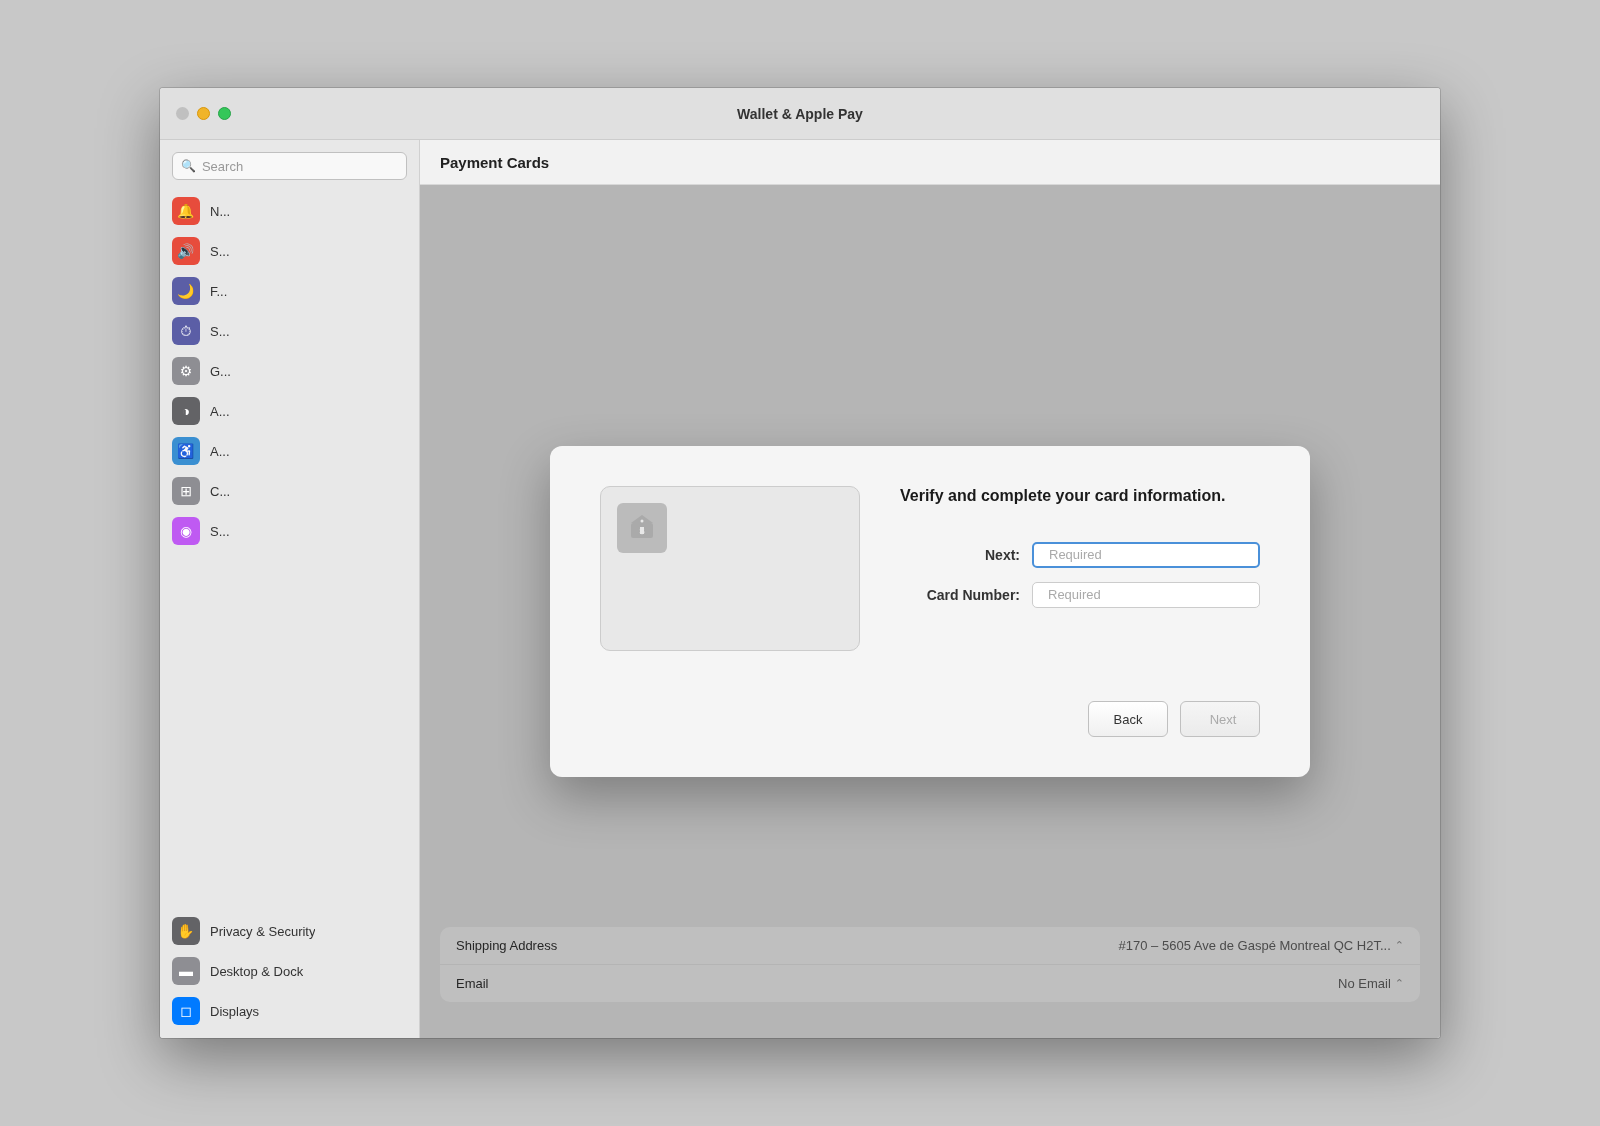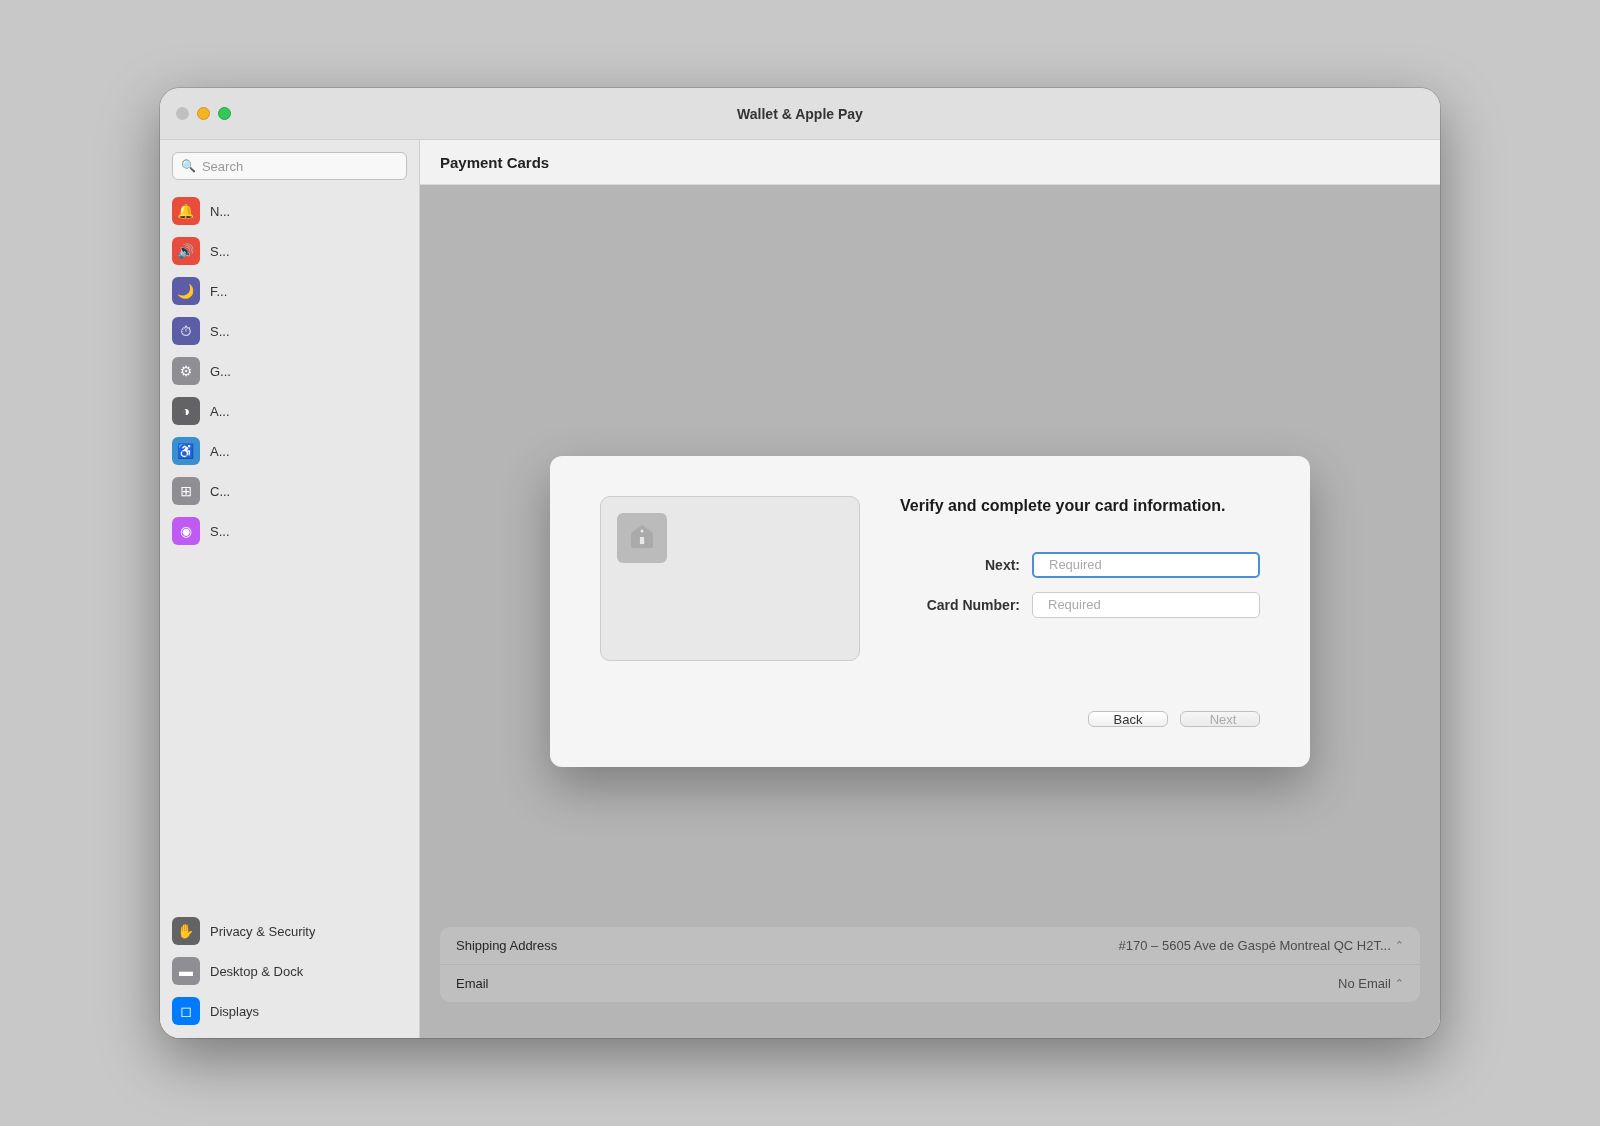--- a/index.html
+++ b/index.html
@@ -11,21 +11,21 @@
       width: 1600px;
       height: 1126px;
       font-family: -apple-system, BlinkMacSystemFont, 'SF Pro Text', 'Helvetica Neue', sans-serif;
     }
 
     
     .window {
       width: 1280px;
       height: 950px;
       background: #ececec;
-      border-radius: 20px;
+      border-radius: 3px;
       box-shadow: 0 20px 60px rgba(0,0,0,0.4), 0 0 0 1px rgba(0,0,0,0.15);
       overflow: hidden;
       display: flex;
       flex-direction: column;
     }
 
     
     .title-bar {
       height: 52px;
       background: #e0e0e0;
@@ -312,21 +312,21 @@
     }
 
     
     .modal-buttons {
       display: flex;
       justify-content: flex-end;
       gap: 12px;
     }
 
     .btn {
-      height: 16px;
+      height: 36px;
       min-width: 80px;
       padding: 0 20px;
       border-radius: 6px;
       font-size: 13px;
       font-weight: 500;
       cursor: pointer;
       border: 1px solid #c0c0c0;
       background: linear-gradient(to bottom, #ffffff, #f0f0f0);
       color: #333;
       display: flex;

